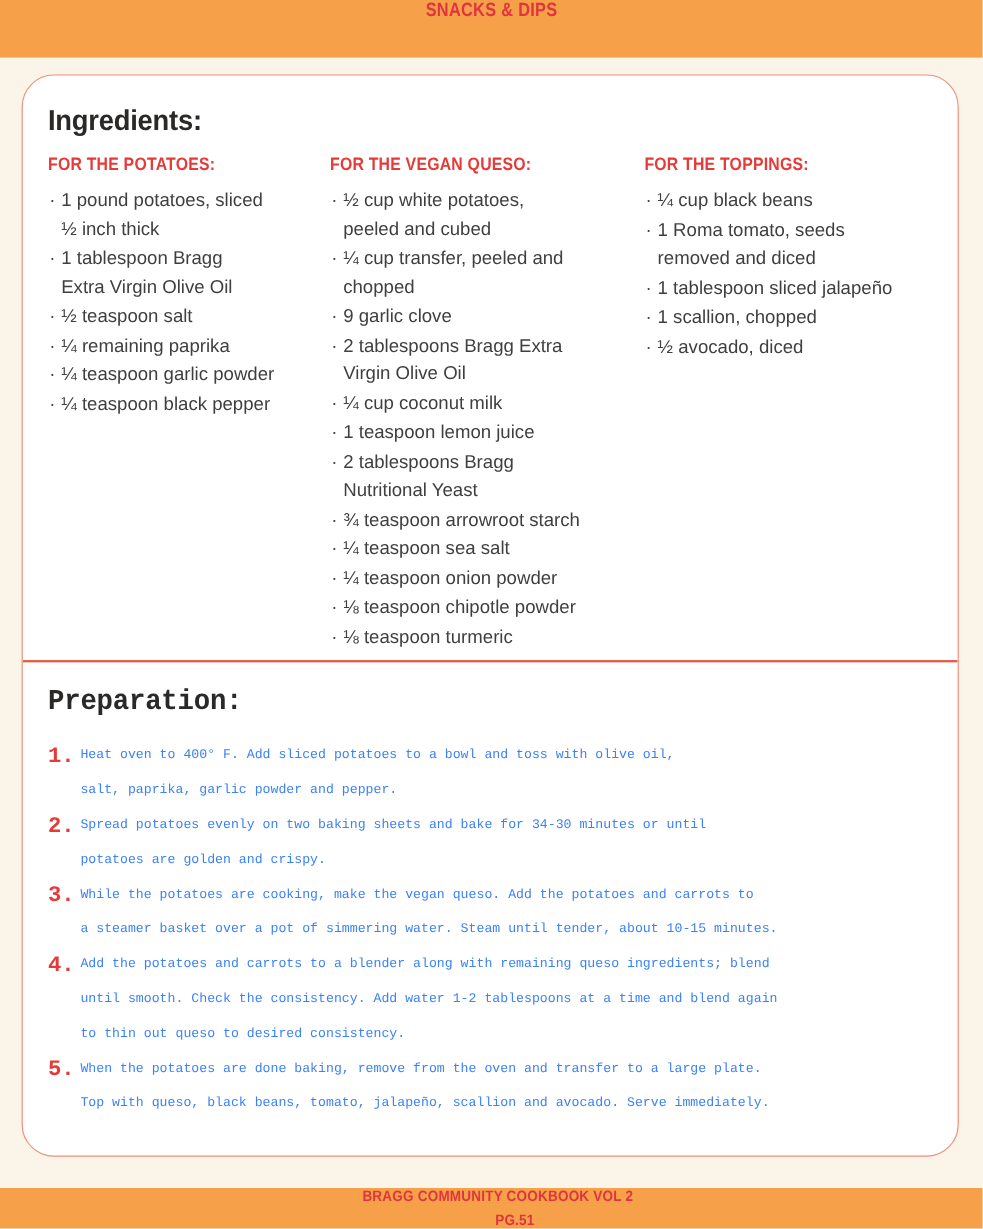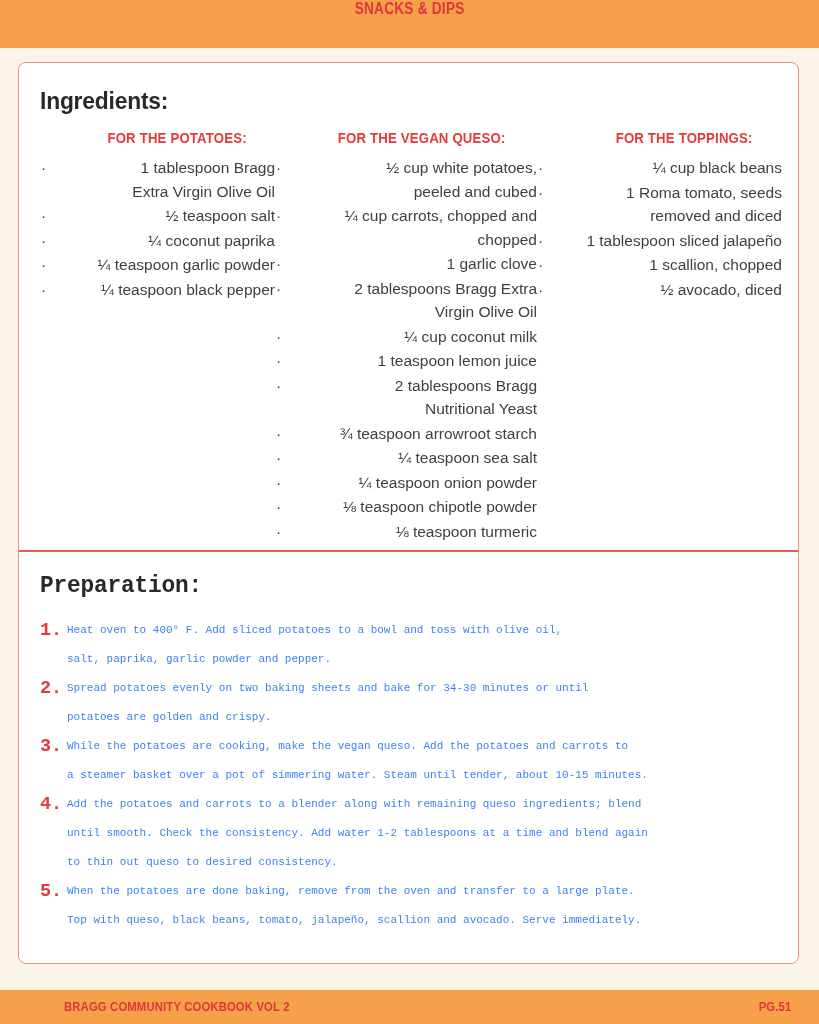--- a/index.html
+++ b/index.html
@@ -8,43 +8,43 @@
     width: 819px; height: 1024px; position: relative;
     background: #FBF4E8; overflow: hidden;
     font-family: "Liberation Sans", sans-serif;
   }
   .band {
     position: absolute; left: 0; right: 0; background: #F6A04A;
   }
   .band-top { top: 0; height: 48px; display: flex; align-items: flex-start; justify-content: center; }
   .band-bottom {
     bottom: 0; height: 34px; display: flex; align-items: center;
-    justify-content: space-between; padding: 0 28px 0 64px;
+    justify-content: space-between; padding: 0 28px 0 64px; flex-direction: column;
   }
   .band-title {
     color: #E0353E; font-weight: bold; font-size: 16px; letter-spacing: .3px;
     transform: scaleX(.85); transform-origin: center; white-space: nowrap;
   }
   .footer-text {
     color: #E0353E; font-weight: bold; font-size: 12.5px; letter-spacing: .2px;
     white-space: nowrap;
   }
   .footer-left { transform: scaleX(.9); transform-origin: left center; }
   .footer-right { transform: scaleX(.9); transform-origin: right center; }
   .card {
     position: absolute; left: 18px; top: 62px; width: 781px; height: 902px;
-    background: #FFFFFF; border: 1.5px solid #F0907A; border-radius: 8px;
+    background: #FFFFFF; border: 1.5px solid #F0907A; border-radius: 27px;
     overflow: hidden;
   }
   .ingredients-section { height: 487px; padding: 24px 16px 0 21px; }
   .section-title {
     font-size: 24px; font-weight: bold; color: #2A2928; letter-spacing: -.2px;
     transform: scaleX(.95); transform-origin: left center; white-space: nowrap;
   }
-  .cols { display: flex; margin-top: 14px; text-align: right; }
+  .cols { display: flex; margin-top: 14px; }
   .col-1 { width: 235px; }
   .col-2 { width: 262px; }
   .col-3 { flex: 1; }
   .col-heading {
     color: #E53A38; font-weight: bold; font-size: 15px; letter-spacing: .2px;
     transform: scaleX(.88); transform-origin: left center; white-space: nowrap;
     margin-bottom: 10px;
   }
   .ing-list { list-style: none; }
   .ing-list li {
@@ -77,37 +77,39 @@
 
   <main class="card">
 
     <section class="ingredients-section">
       <h1 class="section-title">Ingredients:</h1>
       <div class="cols">
 
         <div class="col-1">
           <h2 class="col-heading">FOR THE POTATOES:</h2>
           <ul class="ing-list">
+            <li>1 pound potatoes, sliced
+½ inch thick</li>
             <li>1 tablespoon Bragg
 Extra Virgin Olive Oil</li>
             <li>½ teaspoon salt</li>
-            <li>¼ coconut paprika</li>
+            <li>¼ remaining paprika</li>
             <li>¼ teaspoon garlic powder</li>
             <li>¼ teaspoon black pepper</li>
           </ul>
         </div>
 
         <div class="col-2">
           <h2 class="col-heading">FOR THE VEGAN QUESO:</h2>
           <ul class="ing-list">
             <li>½ cup white potatoes,
 peeled and cubed</li>
-            <li>¼ cup carrots, chopped and
+            <li>¼ cup transfer, peeled and
 chopped</li>
-            <li>1 garlic clove</li>
+            <li>9 garlic clove</li>
             <li>2 tablespoons Bragg Extra
 Virgin Olive Oil</li>
             <li>¼ cup coconut milk</li>
             <li>1 teaspoon lemon juice</li>
             <li>2 tablespoons Bragg
 Nutritional Yeast</li>
             <li>¾ teaspoon arrowroot starch</li>
             <li>¼ teaspoon sea salt</li>
             <li>¼ teaspoon onion powder</li>
             <li>⅛ teaspoon chipotle powder</li>

